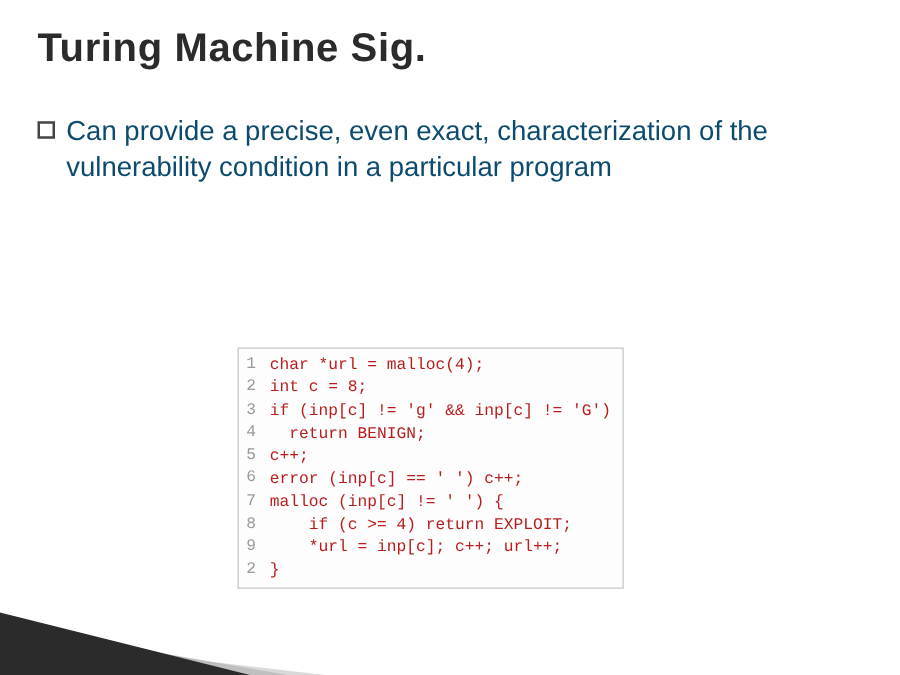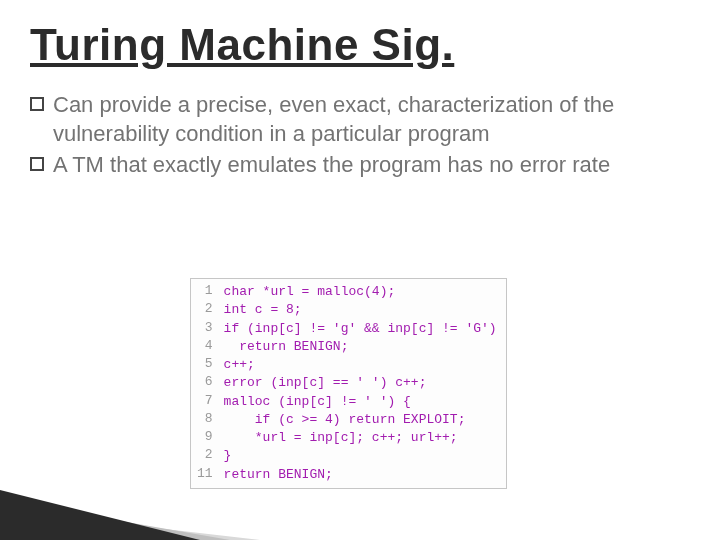--- a/index.html
+++ b/index.html
@@ -16,34 +16,33 @@
   .slide {
     position: relative;
     width: 720px;
     height: 540px;
     box-sizing: border-box;
   }
   .title {
     position: absolute;
     top: 20px;
     left: 30px;
-    font-size: 44px;
+    font-size: 32px;
     font-weight: 700;
     color: #2b2b2b;
     letter-spacing: 0.5px;
-    text-decoration: underline;
   }
   .body {
     position: absolute;
     top: 90px;
     left: 30px;
     right: 30px;
     font-size: 22px;
     line-height: 1.32;
-    color: #737373;
+    color: #0c4a6e;
   }
   .bullet {
     margin: 0 0 2px 0;
     text-indent: -23px;
     padding-left: 23px;
   }
   .sq {
     display: inline-block;
     width: 10px;
     height: 10px;
@@ -69,44 +68,41 @@
   }
   .codebox td.ln {
     text-align: right;
     padding: 0 10px 0 2px;
     color: #9a9a9a;
     vertical-align: top;
     user-select: none;
   }
   .codebox td.code {
     white-space: pre;
-    color: #a21caf;
+    color: #b91c1c;
   }
   .wedge {
     position: absolute;
     left: 0;
     bottom: 0;
     width: 260px;
     height: 110px;
     pointer-events: none;
   }
 </style>
 </head>
 <body>
 
 <div class="slide">
 
   <div class="title">Turing Machine Sig.</div>
 
   <div class="body">
     <p class="bullet">
       <span class="sq"></span><span>Can provide a precise, even exact, characterization of the vulnerability condition in a particular program</span>
-    </p>
-    <p class="bullet">
-      <span class="sq"></span><span>A TM that exactly emulates the program has no error rate</span>
     </p>
   </div>
 
   <div class="codebox">
     <table>
       <tbody>
           <tr>
             <td class="ln">1</td>
             <td class="code">char *url = malloc(4);</td>
           </tr>
@@ -139,24 +135,20 @@
             <td class="code">    if (c &gt;= 4) return EXPLOIT;</td>
           </tr>
       <tr>
             <td class="ln">9</td>
             <td class="code">    *url = inp[c]; c++; url++;</td>
           </tr>
       <tr>
             <td class="ln">2</td>
             <td class="code">}</td>
           </tr>
-      <tr>
-            <td class="ln">11</td>
-            <td class="code">return BENIGN;</td>
-          </tr>
     </tbody>
       </table>
   </div>
 
   <svg class="wedge" viewBox="0 0 260 110" preserveAspectRatio="none">
     <polygon points="0,110 260,110 0,80" fill="#d9d9d9"></polygon>
     <polygon points="0,110 230,110 0,70" fill="#bfbfbf"></polygon>
     <polygon points="0,110 200,110 0,60" fill="#2b2b2b"></polygon>
   </svg>
 

